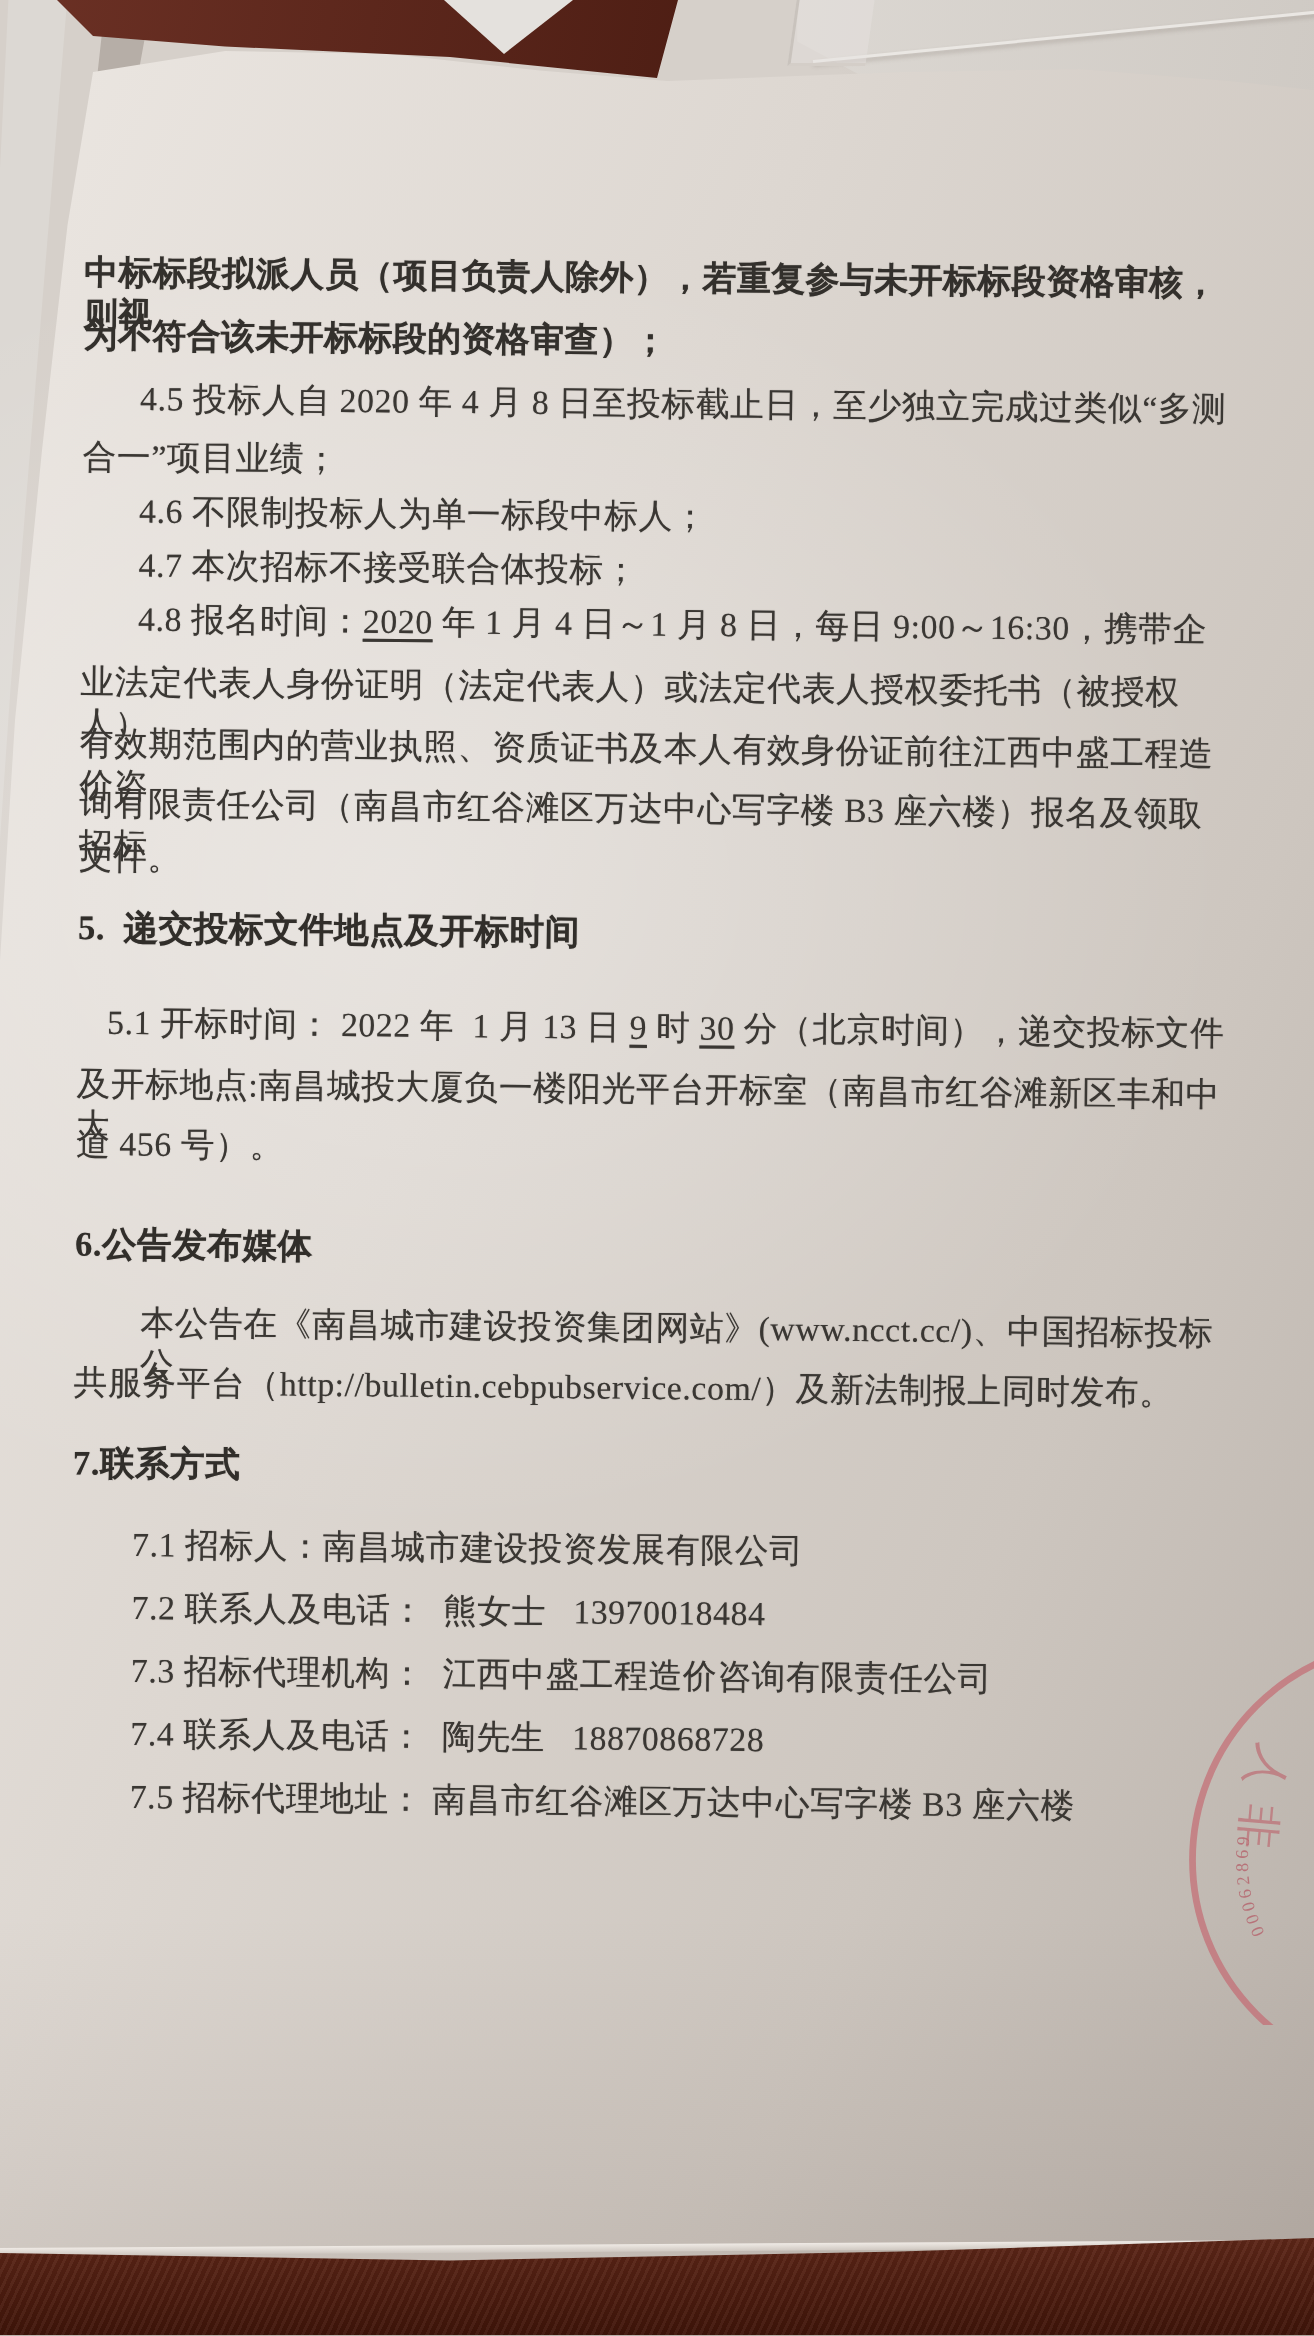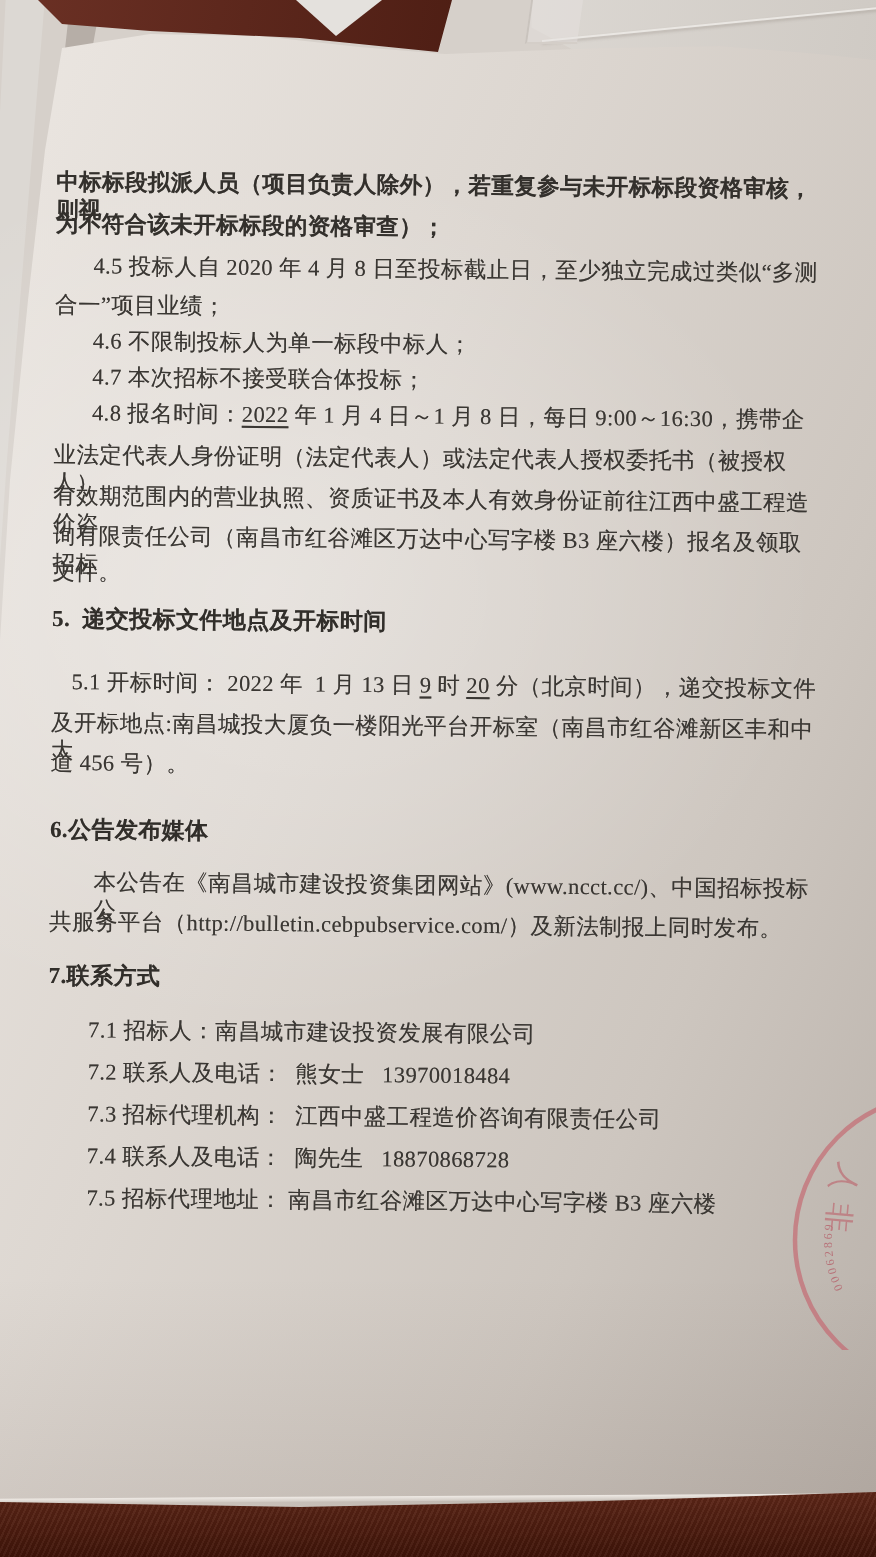--- a/index.html
+++ b/index.html
@@ -108,29 +108,29 @@
 <div class="text-layer">
   <div class="ln bold" style="top:168px">中标标段拟派人员（项目负责人除外），若重复参与未开标标段资格审核，则视</div>
   <div class="ln bold" style="top:210px">为不符合该未开标标段的资格审查）；</div>
 
   <div class="ln ind" style="top:252px">4.5 投标人自 2020 年 4 月 8 日至投标截止日，至少独立完成过类似“多测</div>
   <div class="ln" style="top:291px">合一”项目业绩；</div>
 
   <div class="ln ind" style="top:327px">4.6 不限制投标人为单一标段中标人；</div>
   <div class="ln ind" style="top:363px">4.7 本次招标不接受联合体投标；</div>
 
-  <div class="ln ind" style="top:399px"><span>4.8 报名时间：</span><span class="u">2022</span><span> 年 1 月 4 日～1 月 8 日，每日 9:00～16:30，携带企</span></div>
+  <div class="ln ind" style="top:399px"><span>4.8 报名时间：</span><span class="u">2020</span><span> 年 1 月 4 日～1 月 8 日，每日 9:00～16:30，携带企</span></div>
   <div class="ln" style="top:441px">业法定代表人身份证明（法定代表人）或法定代表人授权委托书（被授权人）、</div>
   <div class="ln" style="top:482px">有效期范围内的营业执照、资质证书及本人有效身份证前往江西中盛工程造价咨</div>
   <div class="ln" style="top:522px">询有限责任公司（南昌市红谷滩区万达中心写字楼 B3 座六楼）报名及领取招标</div>
   <div class="ln" style="top:558px">文件。</div>
 
   <div class="ln h" style="top:605px">5.  递交投标文件地点及开标时间</div>
 
-  <div class="ln ind2" style="top:668px"><span>5.1 开标时间： 2022 年  1 月 13 日 </span><span class="u">9</span><span> 时 </span><span class="u">20</span><span> 分（北京时间），递交投标文件</span></div>
+  <div class="ln ind2" style="top:668px"><span>5.1 开标时间： 2022 年  1 月 13 日 </span><span class="u">9</span><span> 时 </span><span class="u">30</span><span> 分（北京时间），递交投标文件</span></div>
   <div class="ln" style="top:709px">及开标地点:南昌城投大厦负一楼阳光平台开标室（南昌市红谷滩新区丰和中大</div>
   <div class="ln" style="top:749px">道 456 号）。</div>
 
   <div class="ln h" style="top:816px">6.公告发布媒体</div>
   <div class="ln ind3" style="top:868px">本公告在《南昌城市建设投资集团网站》(www.ncct.cc/)、中国招标投标公</div>
   <div class="ln" style="top:908px">共服务平台（http://bulletin.cebpubservice.com/）及新法制报上同时发布。</div>
 
   <div class="ln h" style="top:962px">7.联系方式</div>
   <div class="ln ind4" style="top:1016px">7.1 招标人：南昌城市建设投资发展有限公司</div>
   <div class="ln ind4" style="top:1058px">7.2 联系人及电话：  熊女士   13970018484</div>

